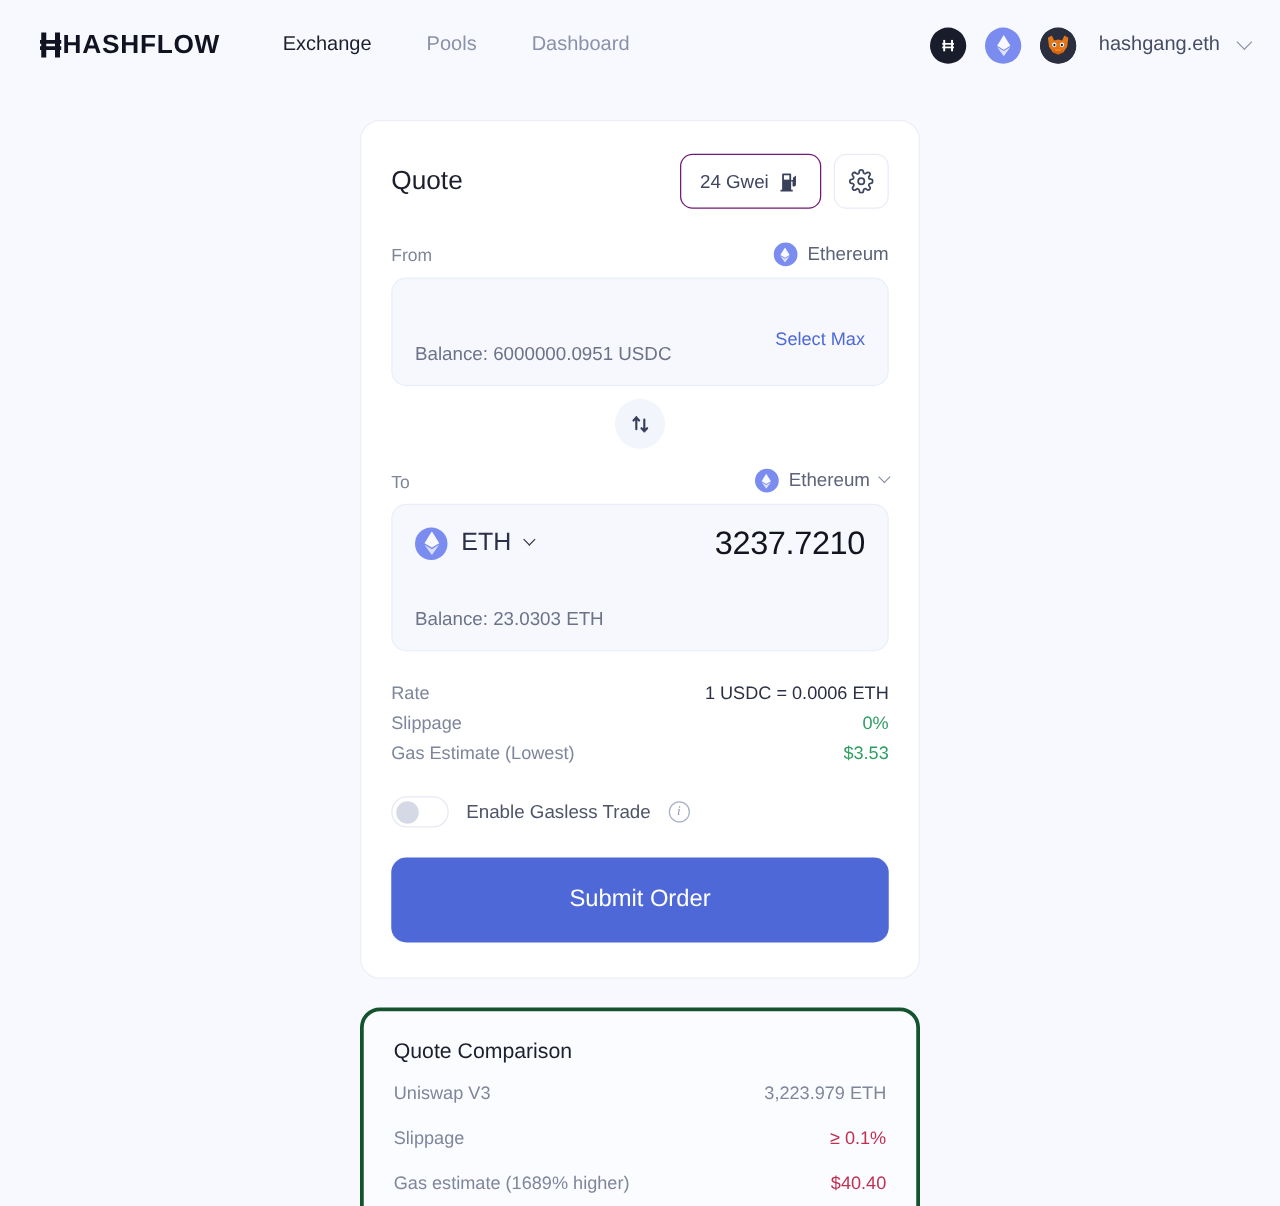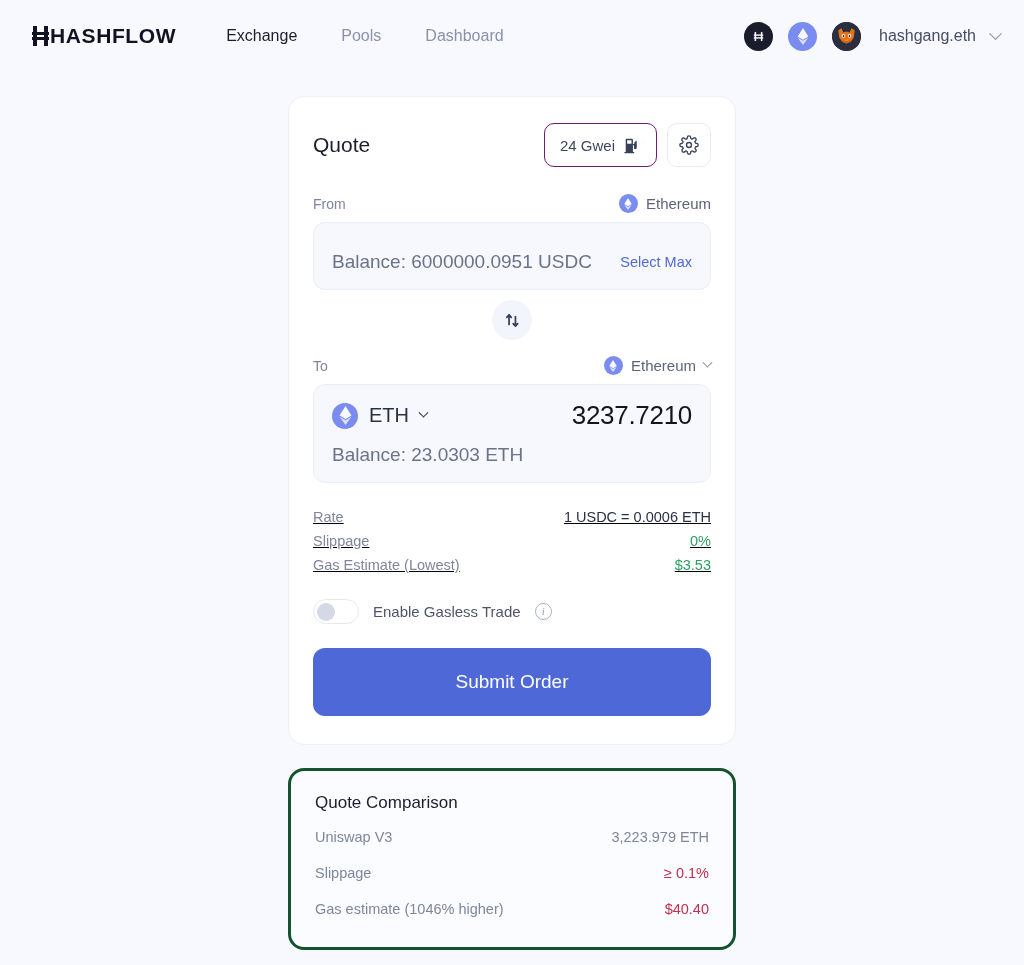--- a/index.html
+++ b/index.html
@@ -229,22 +229,23 @@
     background: transparent;
     font-family: "Liberation Sans", sans-serif;
     width: 260px;
   }
   .sub-row {
     display: flex;
     align-items: center;
     margin-top: 13px;
   }
   .balance {
-    font-size: 19px;
+    font-size: 15px;
     color: #6c7389;
+    margin-top: 24px;
   }
   .select-max {
     margin-left: auto;
     font-size: 14.5px;
     color: #4e68d8;
     cursor: pointer;
   }
 
   .swap-zone {
     position: relative;
@@ -265,21 +266,20 @@
   }
 
   .info-list {
     margin-top: 22px;
   }
   .info-row {
     display: flex;
     align-items: center;
     font-size: 14.5px;
     line-height: 24px;
-    text-decoration: underline;
   }
   .info-key { color: #7b melhores; color: #7f869c; }
   .info-val { margin-left: auto; color: #2b3044; }
   .info-val.green { color: #2f9e63; }
 
   .gasless-row {
     display: flex;
     align-items: center;
     gap: 14px;
     margin-top: 22px;
@@ -526,18 +526,18 @@
 
     <div class="quote-row">
       <span class="quote-key">Uniswap V3</span>
       <span class="quote-val">3,223.979 ETH</span>
     </div>
     <div class="quote-row">
       <span class="quote-key">Slippage</span>
       <span class="quote-val red">≥ 0.1%</span>
     </div>
     <div class="quote-row">
-      <span class="quote-key">Gas estimate (1046% higher)</span>
+      <span class="quote-key">Gas estimate (1689% higher)</span>
       <span class="quote-val red">$40.40</span>
     </div>
   </div>
 
 </div>
 
 </body></html>

